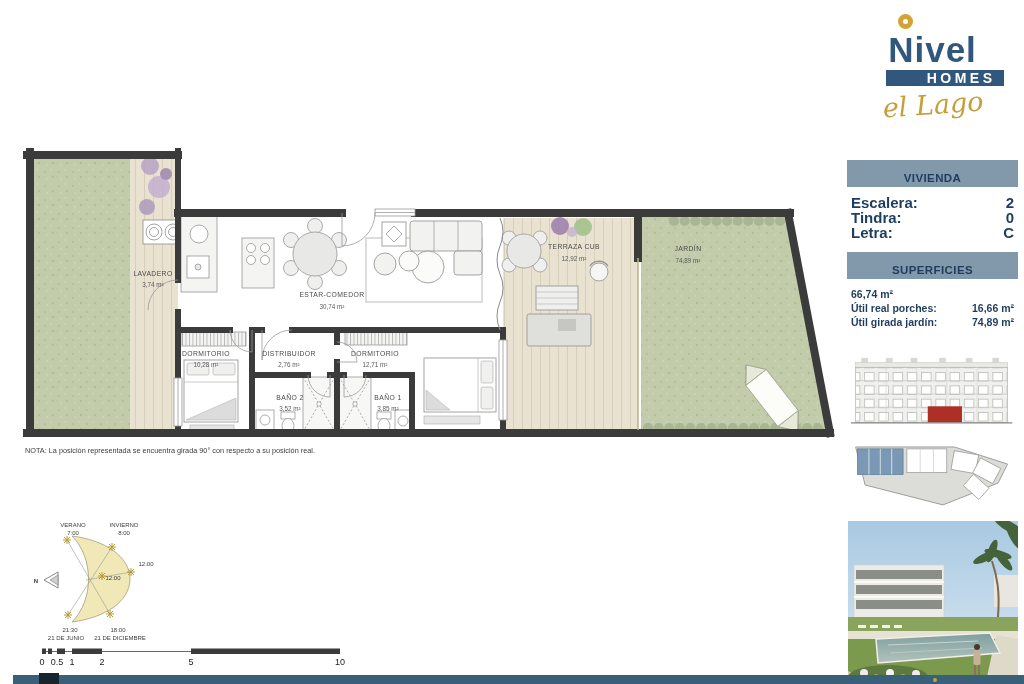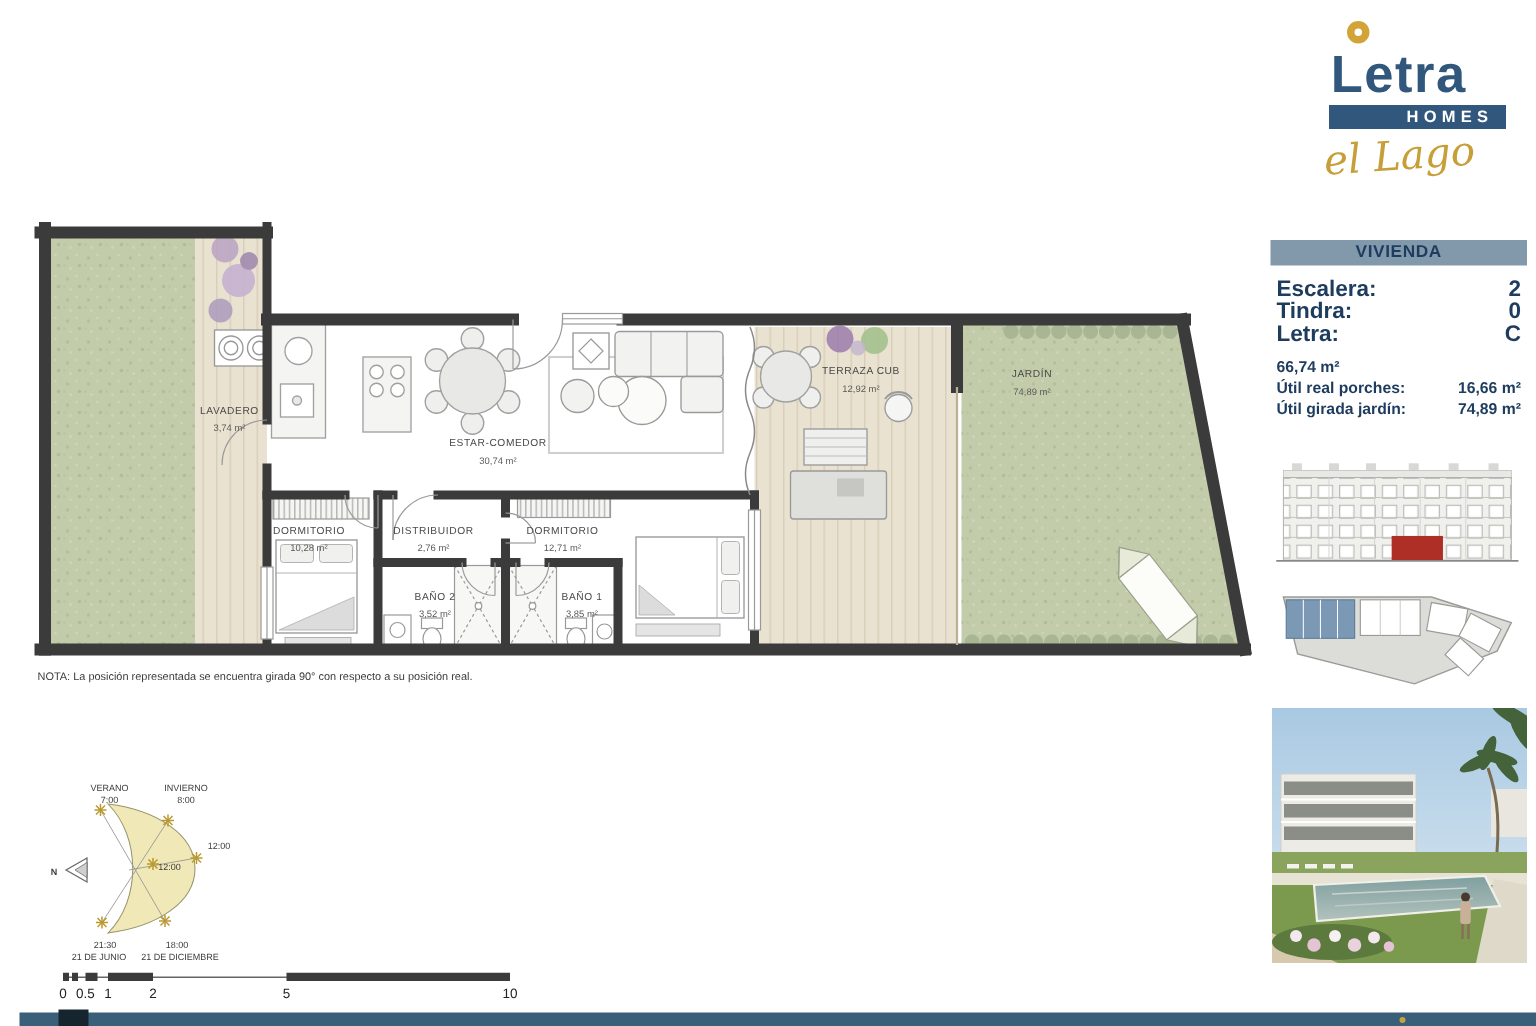--- a/index.html
+++ b/index.html
@@ -5,23 +5,23 @@
   *{margin:0;padding:0;box-sizing:border-box}
   html,body{width:1024px;height:684px;background:#fff;font-family:"Liberation Sans",sans-serif;overflow:hidden}
   .sheet{position:relative;width:1024px;height:684px;background:#fff}
   #plan-svg{position:absolute;left:0;top:0}
   
   .sidebar{position:absolute;left:845px;top:0;width:175px;height:684px}
   .logo{position:relative;width:150px;margin:30px auto 0;text-align:center}
   .logo-ring{position:absolute;left:40px;top:-16px;width:15px;height:15px;border:5px solid #d2a437;border-radius:50%}
   .logo-brand{font-size:35px;font-weight:600;color:#31577c;letter-spacing:1px;line-height:40px}
   .logo-homes-bar{margin:0 0 0 28px;width:118px;height:16px;background:#31577c;display:flex;align-items:center;justify-content:flex-end;padding-right:8px}
-  .logo-homes-bar span{color:#fff;font-size:11px;font-weight:bold;letter-spacing:3.5px}
+  .logo-homes-bar span{color:#fff;font-size:14px;font-weight:bold;letter-spacing:3.5px}
   .logo-sub{margin-top:3px;font-family:"DejaVu Serif",serif;font-style:italic;font-size:27px;color:#c69f38;transform:rotate(-4deg)}
-  .bar{margin:0 2px;background:#8299ac;color:#1d3c5e;font-weight:bold;font-size:11.5px;text-align:center;padding:2px 0 3px;letter-spacing:.4px}
+  .bar{margin:0 2px;background:#8299ac;color:#1d3c5e;font-weight:bold;font-size:11.5px;text-align:center;padding:12px 0 3px;letter-spacing:.4px}
   .bar.vivienda{margin-top:40px}
   .bar.superficies{margin-top:12px}
   .info-rows{padding:8px 6px 0 6px}
   .info-row{display:flex;justify-content:space-between;font-size:15px;font-weight:bold;color:#1d3c5e;line-height:15px}
   .sup-rows .info-row{font-size:10.5px;line-height:14px}
   .thumb{display:block;margin:0 auto}
   .thumb.elevation{margin-top:26px}
   .thumb.siteplan{margin-top:8px}
   .thumb.photo{margin-top:10px}
   
@@ -354,21 +354,21 @@
         <text x="191" y="665" class="scale-num">5</text>
         <text x="340" y="665" class="scale-num">10</text>
       </g>
     </g>
   </svg>
 
   <div class="sidebar">
 
     <div class="logo">
       <div class="logo-ring"></div>
-      <div class="logo-brand">Letra</div>
+      <div class="logo-brand">Nivel</div>
       <div class="logo-homes-bar">
           <span>HOMES</span>
         </div>
       <div class="logo-sub">el Lago</div>
     </div>
 
     <div class="bar vivienda">VIVIENDA</div>
     <div class="info-rows">
       <div class="info-row">
         <span>Escalera:</span>
@@ -377,20 +377,21 @@
       <div class="info-row">
         <span>Tindra:</span>
         <span>0</span>
       </div>
       <div class="info-row">
         <span>Letra:</span>
         <span>C</span>
       </div>
     </div>
 
+    <div class="bar superficies">SUPERFICIES</div>
     <div class="info-rows sup-rows">
       <div class="info-row">
         <span>66,74 m²</span>
       </div>
       <div class="info-row">
         <span>Útil real porches:</span>
         <span>16,66 m²</span>
       </div>
       <div class="info-row">
         <span>Útil girada jardín:</span>

